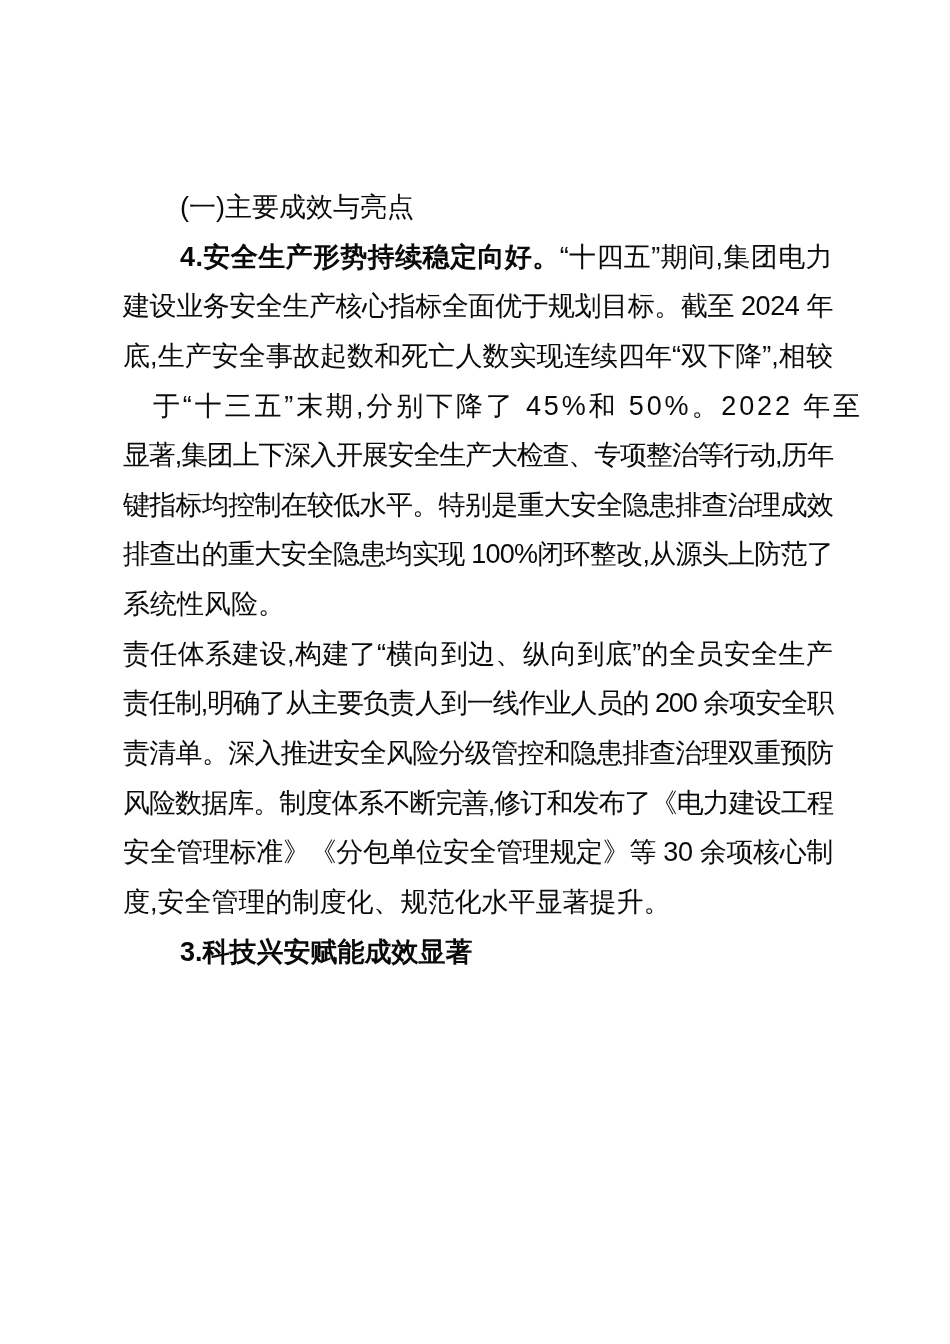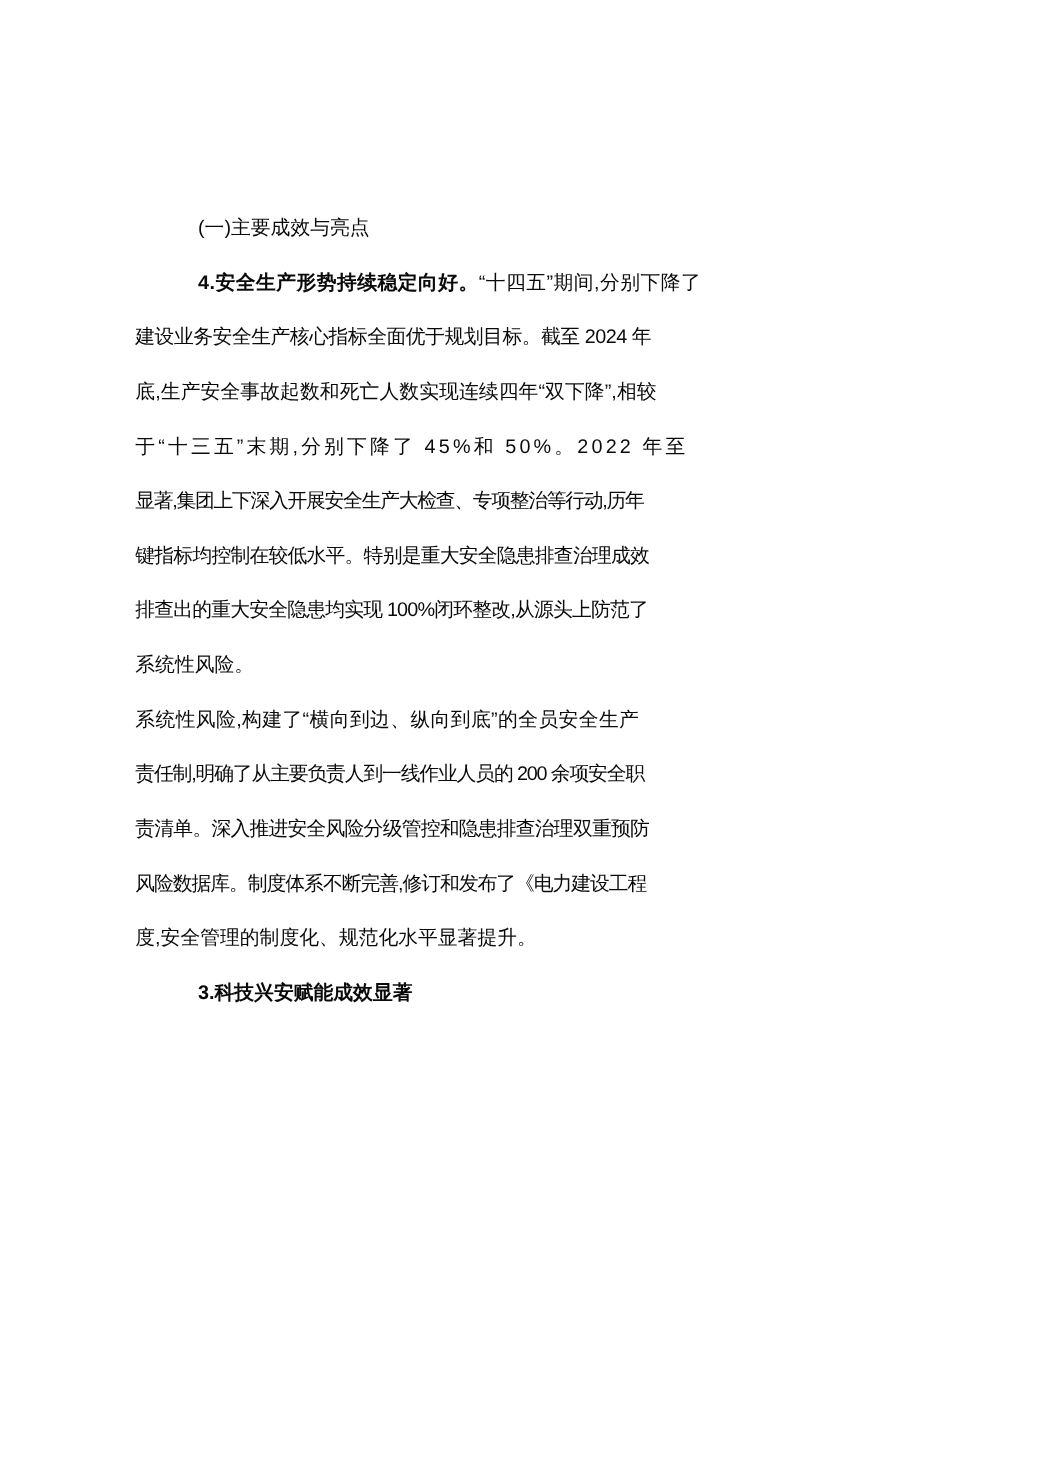--- a/index.html
+++ b/index.html
@@ -13,21 +13,21 @@
     height: 1344px;
     background: #ffffff;
     overflow: hidden;
     font-family: "Liberation Sans", "DejaVu Sans", sans-serif;
   }
   .text-block {
     position: absolute;
     left: 123px;
     top: 183px;
     width: 710px;
-    font-size: 18px;
+    font-size: 27px;
     color: #0a0a0a;
     line-height: 49.65px;
   }
   .line {
     height: 49.65px;
     white-space: nowrap;
     overflow: visible;
   }
   .line.first {
     text-indent: 57px;
@@ -40,28 +40,29 @@
   .lead {
     font-weight: 700;
   }
 </style>
 </head>
 <body>
 
 <div class="page">
   <div class="text-block" id="text-block">
       <div class="line first para-end"><span class="content"><span>(一)主要成效与亮点</span></span></div>
-      <div class="line first"><span class="content" style="letter-spacing: 0.407px;"><span class="lead">4.安全生产形势持续稳定向好。</span><span>“十四五”期间,分别下降了</span></span></div>
+      <div class="line first"><span class="content" style="letter-spacing: 0.407px;"><span class="lead">4.安全生产形势持续稳定向好。</span><span>“十四五”期间,集团电力</span></span></div>
       <div class="line"><span class="content" style="letter-spacing: -0.436px;"><span>建设业务安全生产核心指标全面优于规划目标。截至 2024 年</span></span></div>
       <div class="line"><span class="content" style="letter-spacing: 0.069px; text-align: center;"><span>底,生产安全事故起数和死亡人数实现连续四年“双下降”,相较</span></span></div>
-      <div class="line"><span class="content" style="letter-spacing: 2.866px;"><span>于“十三五”末期,分别下降了 45%和 50%。2022 年至</span></span></div>
+      <div class="line"><span class="content" style="letter-spacing: 2.866px; margin-left: 30px;"><span>于“十三五”末期,分别下降了 45%和 50%。2022 年至</span></span></div>
       <div class="line"><span class="content" style="letter-spacing: -1.173px;"><span>显著,集团上下深入开展安全生产大检查、专项整治等行动,历年</span></span></div>
       <div class="line"><span class="content" style="letter-spacing: -0.704px;"><span>键指标均控制在较低水平。特别是重大安全隐患排查治理成效</span></span></div>
       <div class="line"><span class="content" style="letter-spacing: -0.735px;"><span>排查出的重大安全隐患均实现 100%闭环整改,从源头上防范了</span></span></div>
       <div class="line para-end"><span class="content"><span>系统性风险。</span></span></div>
-      <div class="line"><span class="content" style="letter-spacing: 0.34px;"><span>系统性风险,构建了“横向到边、纵向到底”的全员安全生产</span></span></div>
+      <div class="line"><span class="content" style="letter-spacing: 0.34px;"><span>责任体系建设,构建了“横向到边、纵向到底”的全员安全生产</span></span></div>
       <div class="line"><span class="content" style="letter-spacing: -1.05px;"><span>责任制,明确了从主要负责人到一线作业人员的 200 余项安全职</span></span></div>
       <div class="line"><span class="content" style="letter-spacing: -0.704px;"><span>责清单。深入推进安全风险分级管控和隐患排查治理双重预防</span></span></div>
       <div class="line"><span class="content" style="letter-spacing: -0.947px;"><span>风险数据库。制度体系不断完善,修订和发布了《电力建设工程</span></span></div>
+      <div class="line"><span class="content" style="letter-spacing: -0.346px;"><span>安全管理标准》《分包单位安全管理规定》等 30 余项核心制</span></span></div>
       <div class="line para-end"><span class="content"><span>度,安全管理的制度化、规范化水平显著提升。</span></span></div>
       <div class="line first para-end"><span class="content"><span class="lead">3.科技兴安赋能成效显著</span></span></div>
     </div>
 </div>
 
 </body></html>

